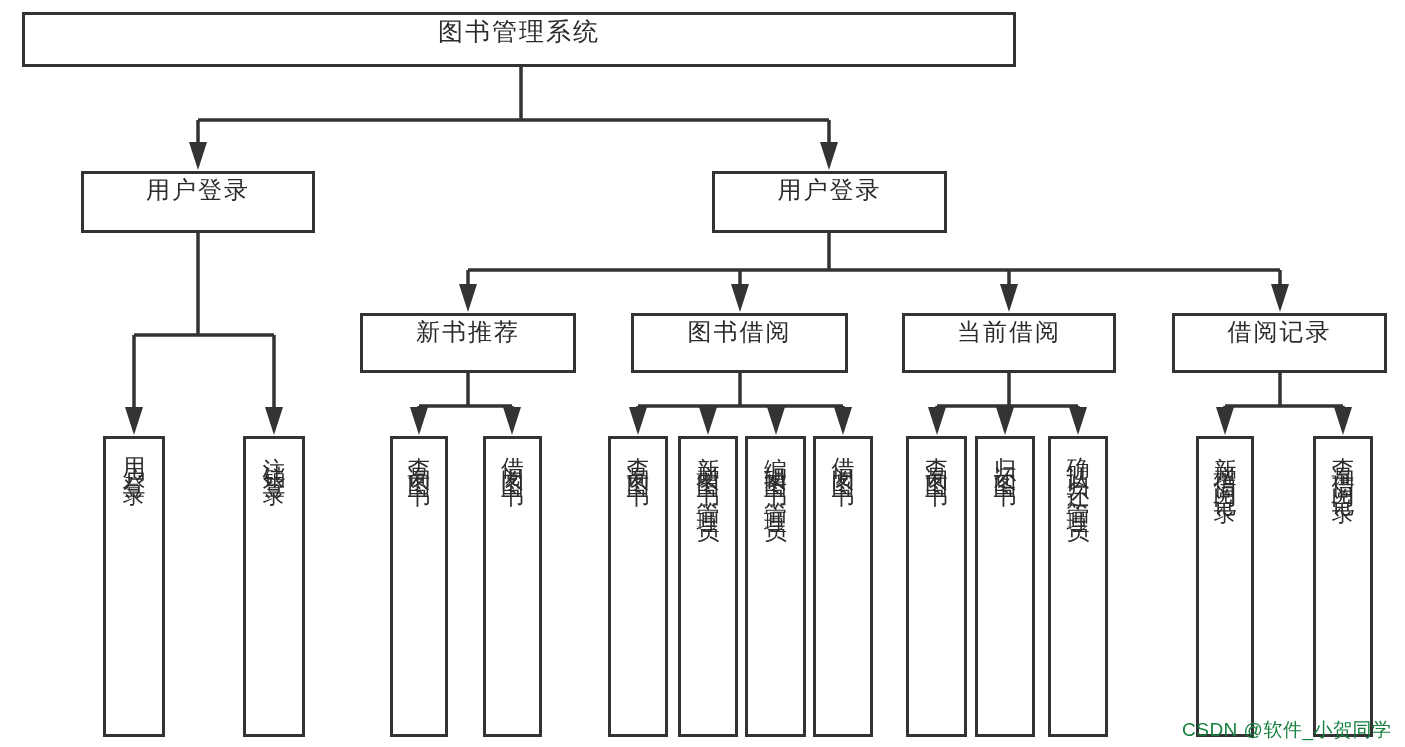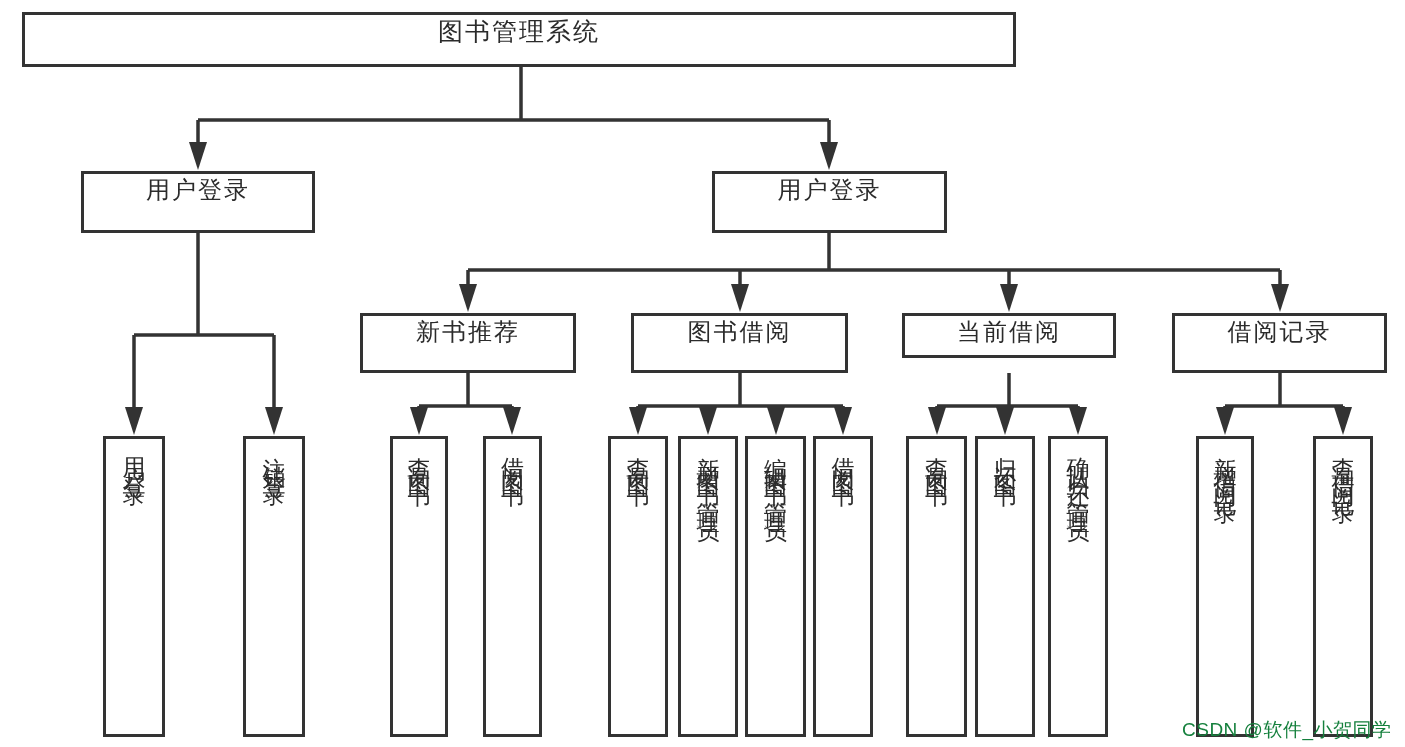--- a/index.html
+++ b/index.html
@@ -71,21 +71,21 @@
   <div class="box h" style="left:712px;top:171px;width:235px;height:62px">
     <span class="label">用户登录</span>
   </div>
 
   <div class="box h" style="left:631px;top:313px;width:217px;height:60px">
     <span class="label">图书借阅</span>
   </div>
   <div class="box h" style="left:360px;top:313px;width:216px;height:60px">
     <span class="label">新书推荐</span>
   </div>
-  <div class="box h" style="left:902px;top:313px;width:214px;height:45px">
+  <div class="box h" style="left:902px;top:313px;width:214px;height:60px">
     <span class="label">当前借阅</span>
   </div>
   <div class="box h" style="left:1172px;top:313px;width:215px;height:60px">
     <span class="label">借阅记录</span>
   </div>
 
   <div class="box v" style="left:103px;top:436px;width:62px;height:301px">
     <span class="label">用户登录</span>
   </div>
   <div class="box v" style="left:243px;top:436px;width:62px;height:301px">

